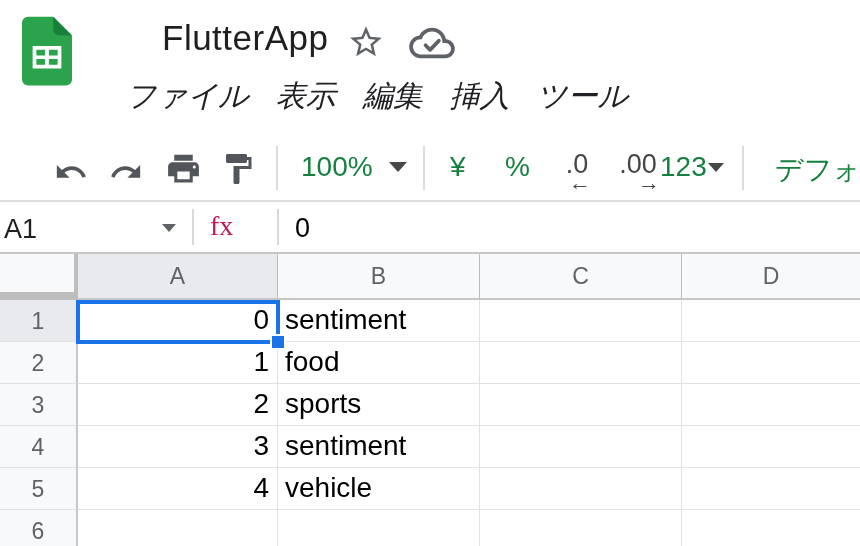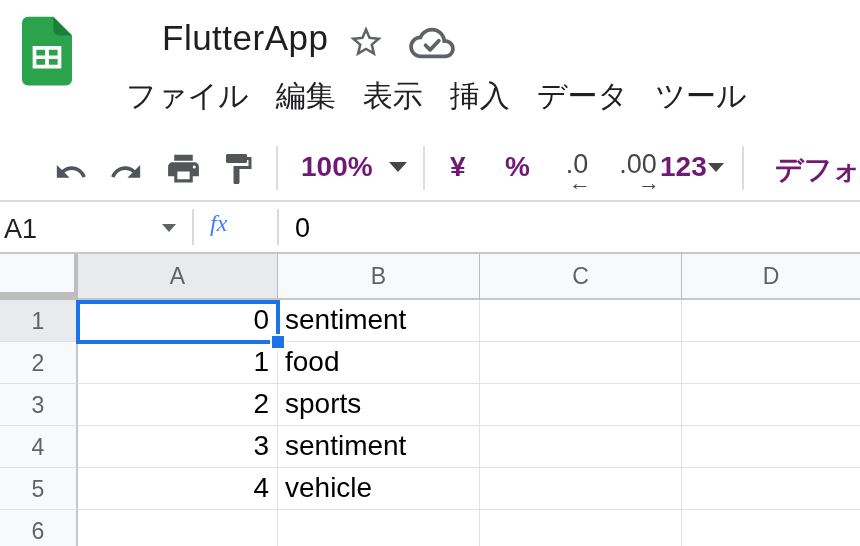--- a/index.html
+++ b/index.html
@@ -7,38 +7,38 @@
     width:860px;height:546px;position:relative;overflow:hidden;
     background:#fff;font-family:"Liberation Sans",sans-serif;
     -webkit-font-smoothing:antialiased;
   }
   
   .logo{position:absolute;left:22px;top:16px;width:50px;height:70px;}
   .doc-title{position:absolute;left:126px;top:18px;font-size:35px;color:#1f1f1f;letter-spacing:.5px;margin-left:36px;}
   .star{position:absolute;left:347px;top:23px;width:38px;height:38px;color:#5f6368;}
   .cloud{position:absolute;left:408px;top:24px;width:48px;height:38px;color:#5f6368;}
   .menubar{position:absolute;left:126px;top:76px;display:flex;gap:27px;font-size:30px;color:#202124;white-space:nowrap;}
-  .menubar span{cursor:default;}
+  .menubar span{cursor:default;font-style:italic;}
   
   .toolbar{position:absolute;left:0;top:135px;width:860px;height:65px;}
   .tbi{position:absolute;color:#52565a;}
   .tsep{position:absolute;top:11px;width:2px;height:44px;background:#dadce0;}
-  .tb-text{position:absolute;top:16px;font-size:28px;color:#701a75;white-space:nowrap;font-weight:bold;}
+  .tb-text{position:absolute;top:16px;font-size:28px;color:#15803d;white-space:nowrap;}
   .tri{position:absolute;width:0;height:0;border-left:9px solid transparent;border-right:9px solid transparent;border-top:10px solid #444746;}
   .tri.small{border-left-width:8px;border-right-width:8px;border-top-width:9px;}
   .decwrap{position:absolute;top:14px;text-align:center;color:#444746;}
   .decwrap .num{font-size:27px;}
   .decwrap .arr{position:absolute;top:21px;font-size:22px;font-weight:bold;}
   .hdr-divider{position:absolute;left:0;top:200px;width:860px;height:2px;background:#dcdcdc;}
   
   .formulabar{position:absolute;left:0;top:202px;width:691px;height:50px;background:#fff;}
   .namebox{position:absolute;left:4px;top:12px;font-size:27px;color:#202124;}
   .name-tri{position:absolute;left:162px;top:22px;width:0;height:0;border-left:7px solid transparent;border-right:7px solid transparent;border-top:8px solid #5f6368;}
   .fsep{position:absolute;top:7px;width:2px;height:36px;background:#d9d9d9;}
-  .fx{position:absolute;left:210px;top:8px;font-family:"Liberation Serif",serif;font-style:italic;font-size:24px;color:#3b82f6;}
+  .fx{position:absolute;left:210px;top:8px;font-family:"Liberation Serif",serif;font-size:28px;color:#be185d;}
   .fvalue{position:absolute;left:295px;top:11px;font-size:27px;color:#000;}
   
   .grid{position:absolute;left:0;top:252px;width:860px;height:294px;border-top:2px solid #c7c7c7;box-sizing:content-box;background:#fff;}
   .hrow{display:flex;height:46px;}
   .corner{width:78px;height:46px;box-sizing:border-box;background:#f8f9fa;border-right:4px solid #bdbdbd;border-bottom:8px solid #bdbdbd;}
   .chead{box-sizing:border-box;height:46px;background:#f8f9fa;border-bottom:2px solid #c7c7c7;border-right:1px solid #bbb;
          text-align:center;line-height:44px;font-size:23px;color:#5f6368;}
   .chead.sel{background:#e8eaed;}
   .cA{width:200px;} .cB{width:202px;} .cC{width:202px;} .cD{flex:1;border-right:none;}
   .row{display:flex;height:42px;}
@@ -76,24 +76,23 @@
 
 <div class="cloud">
   <svg viewBox="0 0 24 20" width="48" height="38" fill="currentColor">
     <path d="M19.35 8.04C18.67 4.59 15.64 2 12 2 9.11 2 6.6 3.64 5.35 6.04 2.34 6.36 0 8.91 0 12c0 3.31 2.69 6 6 6h13c2.76 0 5-2.24 5-5 0-2.64-2.05-4.78-4.65-4.96zM19 16H6c-2.21 0-4-1.79-4-4s1.79-4 4-4h.71C7.37 5.69 9.48 4 12 4c3.04 0 5.5 2.46 5.5 5.5V10H19c1.66 0 3 1.34 3 3s-1.34 3-3 3z"></path>
     <path d="M8.6 11.2l2.4 2.4 4.6-4.8" fill="none" stroke="currentColor" stroke-width="2" stroke-linecap="round" stroke-linejoin="round"></path>
   </svg>
 </div>
 
 <div class="menubar">
   <span>ファイル</span>
+  <span>表示</span>
   <span>編集</span>
-  <span>表示</span>
   <span>挿入</span>
-  <span>データ</span>
   <span>ツール</span>
 </div>
 
 <div class="toolbar">
   <div class="tbi" style="left:54px;top:20px;">
     <svg viewBox="0 0 24 24" width="34" height="34" fill="currentColor">
         <path d="M12.5 8c-2.65 0-5.05.99-6.9 2.6L2 7v9h9l-3.62-3.62c1.39-1.16 3.16-1.88 5.12-1.88 3.54 0 6.55 2.31 7.6 5.5l2.37-.78C21.08 11.03 17.15 8 12.5 8z"></path>
       </svg>
   </div>
   <div class="tbi" style="left:109px;top:20px;">

